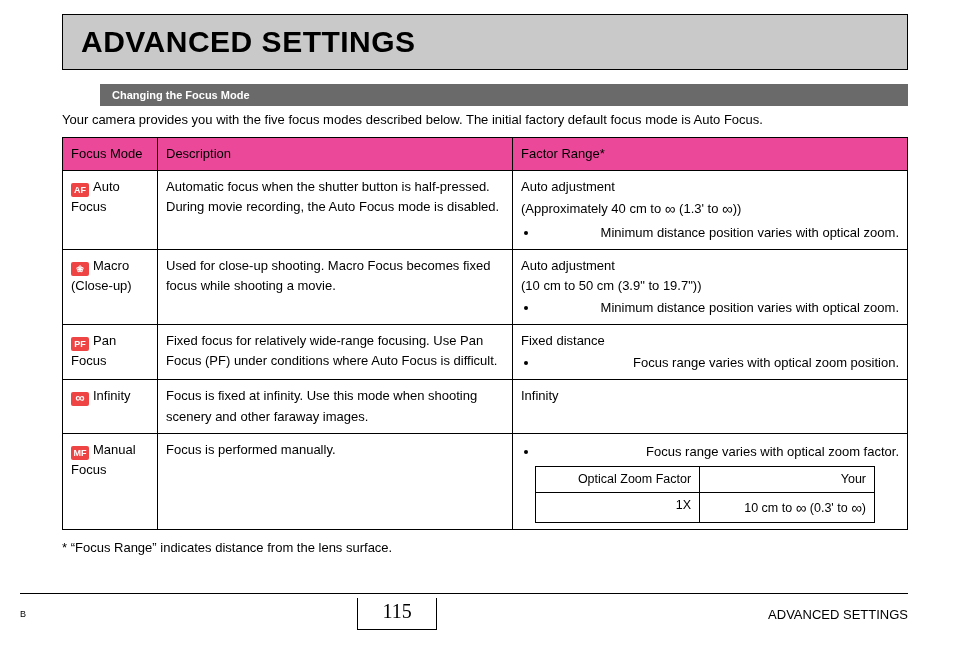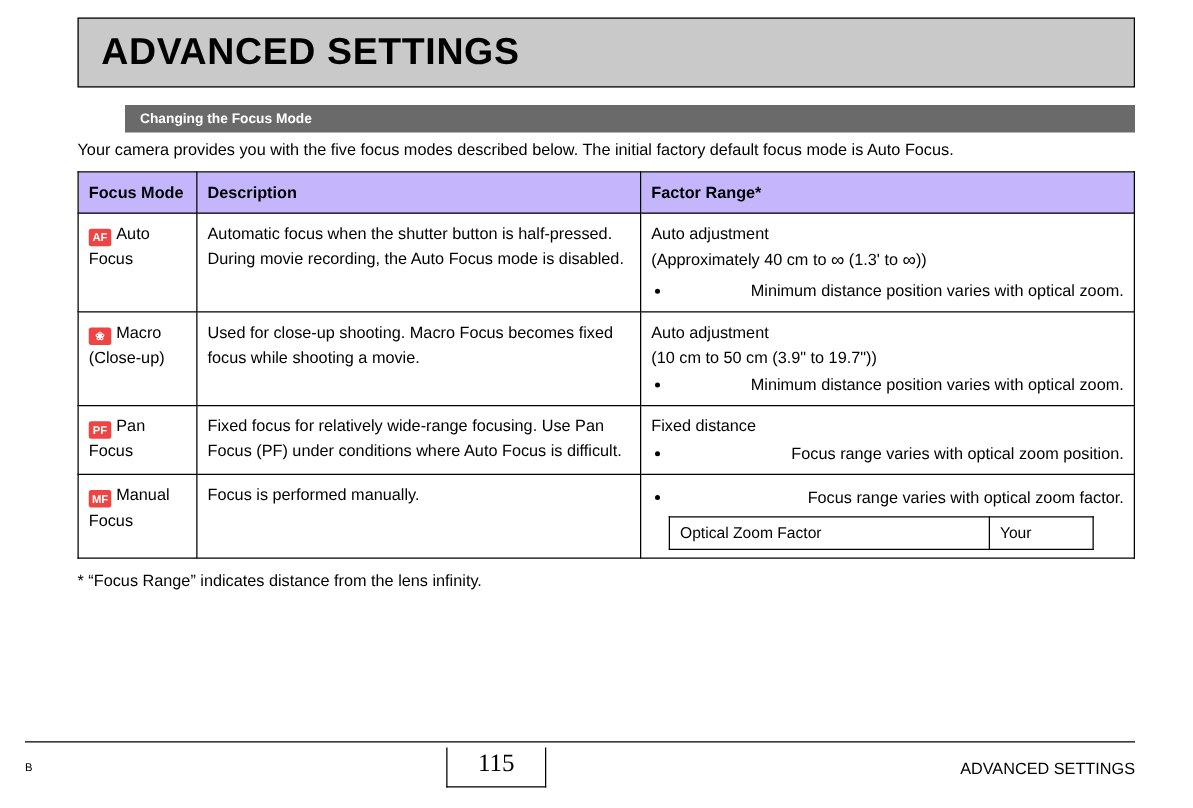--- a/index.html
+++ b/index.html
@@ -47,22 +47,22 @@
     font-size: 13px;
   }
   table.main th, table.main td {
     border: 1px solid #000;
     padding: 6px 8px;
     vertical-align: top;
     text-align: left;
     line-height: 1.55;
   }
   table.main th {
-    background: #c4b5fd;
-    font-weight: bold;
+    background: #ec4899;
+    font-weight: normal;
   }
   .col-mode { width: 95px; }
   .col-desc { width: 355px; }
   .icon {
     display: inline-block;
     vertical-align: -2px;
     width: 18px;
     height: 14px;
     background: #ef4444;
     color: #fff;
@@ -91,20 +91,21 @@
   table.sub {
     border-collapse: collapse;
     font-size: 12.5px;
     margin-top: 4px;
     margin-left: 14px;
     width: 340px;
   }
   table.sub td {
     border: 1px solid #000;
     padding: 3px 8px;
+    text-align: right;
   }
   .footnote {
     font-size: 13px;
     margin-top: 10px;
   }
   .footer {
     position: absolute;
     left: 20px;
     right: 46px;
     bottom: 16px;
@@ -193,44 +194,57 @@
         </td>
         <td>Fixed focus for relatively wide-range focusing. Use Pan Focus (PF) under conditions where Auto Focus is difficult.</td>
         <td>
           <span>Fixed distance</span>
           <ul class="bul">
               <li>Focus range varies with optical zoom position.</li>
             </ul>
         </td>
       </tr>
 
+      <tr>
+        <td>
+          <span class="icon icon-inf">∞</span><span>Infinity</span>
+        </td>
+        <td>Focus is fixed at infinity. Use this mode when shooting scenery and other faraway images.</td>
+        <td>Infinity</td>
+      </tr>
 
       <tr>
         <td>
           <span class="icon">MF</span><span>Manual Focus</span>
         </td>
         <td>Focus is performed manually.</td>
         <td>
           <ul class="bul">
               <li>Focus range varies with optical zoom factor.</li>
             </ul>
           <table class="sub">
             <tbody>
                 <tr>
               <td>Optical Zoom Factor</td>
               <td>Your</td>
             </tr>
+            <tr>
+              <td>1X</td>
+              <td>
+                <span>10 cm to </span><span class="inf-sym">∞</span><span> (0.3' to </span><span class="inf-sym">∞</span><span>)</span>
+              </td>
+            </tr>
           </tbody>
             </table>
         </td>
       </tr>
     </tbody>
   </table>
 
-  <p class="footnote">* “Focus Range” indicates distance from the lens infinity.</p>
+  <p class="footnote">* “Focus Range” indicates distance from the lens surface.</p>
 
 </div>
 
 <div class="footer">
   <div class="footer-line"></div>
   <div class="footer-row">
     <div class="footer-b">B</div>
     <div class="footer-page"><span>115</span></div>
     <div class="footer-right">ADVANCED SETTINGS</div>
   </div>

